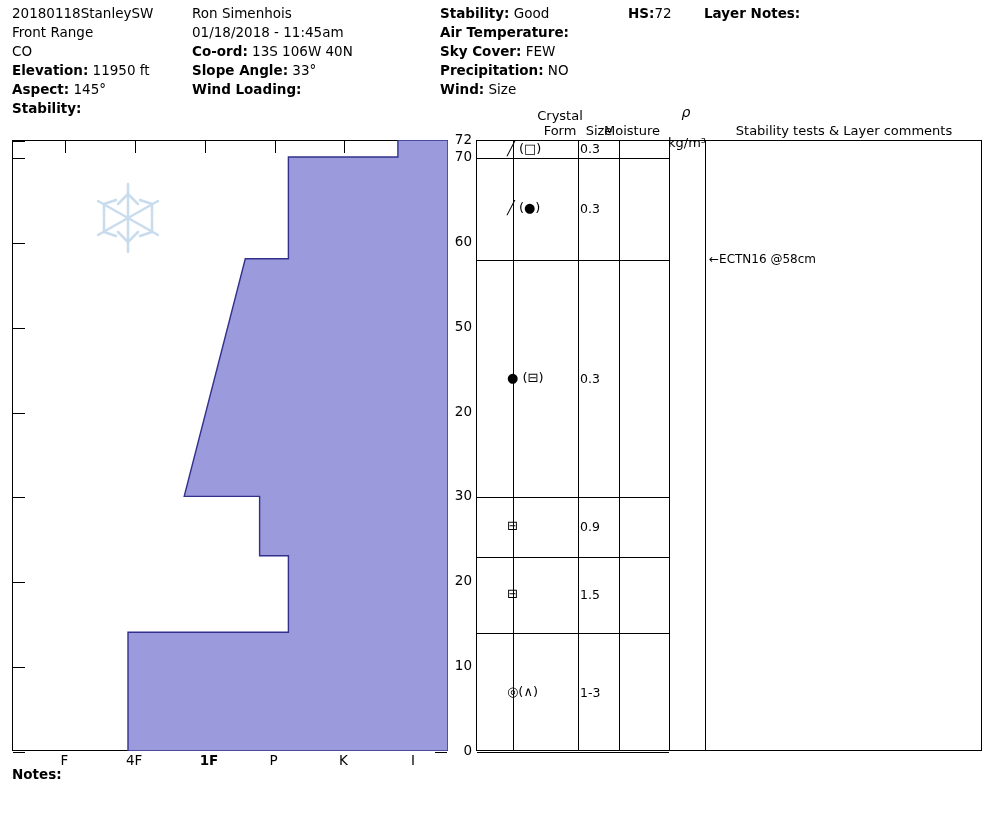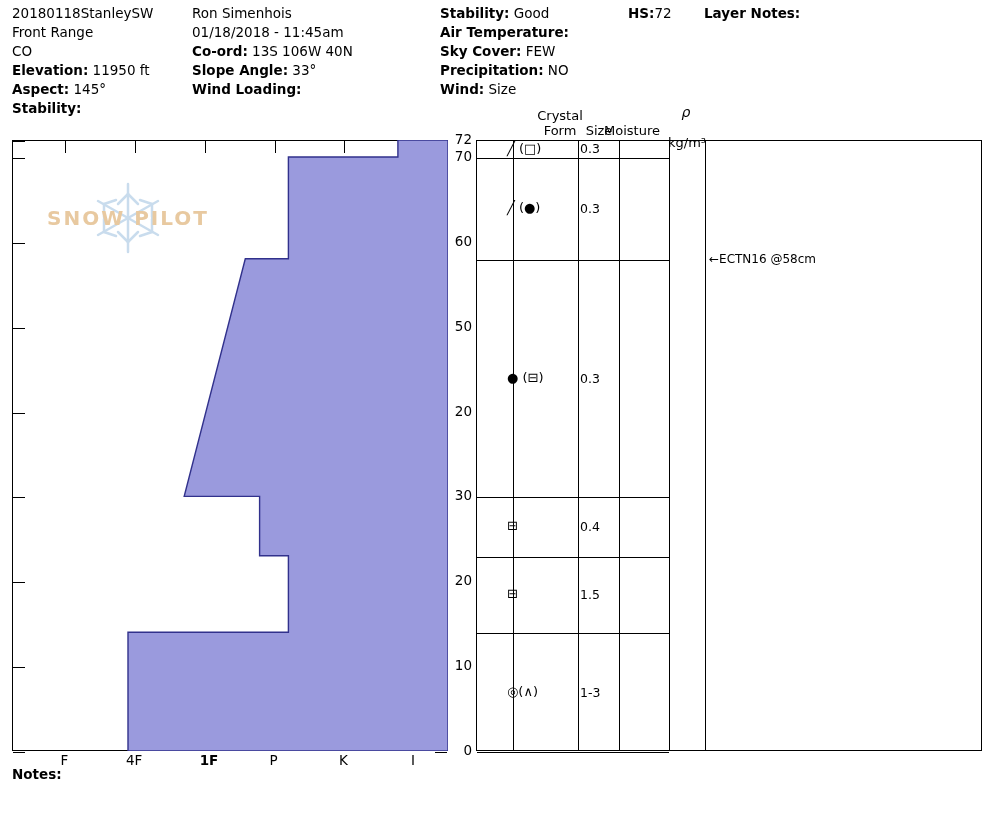--- a/index.html
+++ b/index.html
@@ -363,52 +363,52 @@
         <line x1="66" y1="26" x2="66" y2="39"></line>
           <line x1="66" y1="26" x2="78" y2="22"></line>
         <line x1="114" y1="54" x2="114" y2="41"></line>
           <line x1="114" y1="54" x2="102" y2="58"></line>
         <line x1="66" y1="54" x2="66" y2="41"></line>
           <line x1="66" y1="54" x2="78" y2="58"></line>
         <line x1="114" y1="26" x2="114" y2="39"></line>
           <line x1="114" y1="26" x2="102" y2="22"></line>
       </g>
     </svg>
-    <div class="wm-text">SNOW PILOT</div>
   </div>
 
   <div class="table-head" style="left:530px; top:108px; width:60px;">
     <div>Crystal</div>
     <div>Form</div>
   </div>
   <div class="table-head" style="left:578px; top:123px; width:42px;">Size</div>
   <div class="table-head" style="left:604px; top:123px; width:54px;">Moisture</div>
   <div class="rho-sym">ρ</div>
   <div class="table-head" style="left:668px; top:135px; width:38px;">kg/m³</div>
+  <div class="table-head" style="left:706px; top:123px; width:276px;">Stability tests &amp; Layer comments</div>
 
   <div class="cols" id="cols">
       <div class="vline" style="left: 36px;"></div>
       <div class="vline" style="left: 101px;"></div>
       <div class="vline" style="left: 142px;"></div>
       <div class="vline" style="left: 192px;"></div>
       <div class="vline" style="left: 228px;"></div>
       <div class="hline" style="top: 16.9722px;"></div>
       <div class="hline" style="top: 118.806px;"></div>
       <div class="hline" style="top: 356.417px;"></div>
       <div class="hline" style="top: 415.819px;"></div>
       <div class="hline" style="top: 492.194px;"></div>
       <div class="hline" style="top: 611px;"></div>
       <div class="layer-cell form-cell" style="top: -0.513889px;">╱ (□)</div>
       <div class="layer-cell size-cell" style="top: 0.486111px;">0.3</div>
       <div class="layer-cell form-cell" style="top: 58.8889px;">╱ (●)</div>
       <div class="layer-cell size-cell" style="top: 59.8889px;">0.3</div>
       <div class="layer-cell form-cell" style="top: 228.611px;">● (⊟)</div>
       <div class="layer-cell size-cell" style="top: 229.611px;">0.3</div>
       <div class="layer-cell form-cell" style="top: 377.118px;">⊟</div>
-      <div class="layer-cell size-cell" style="top: 378.118px;">0.4</div>
+      <div class="layer-cell size-cell" style="top: 378.118px;">0.9</div>
       <div class="layer-cell form-cell" style="top: 445.007px;">⊟</div>
       <div class="layer-cell size-cell" style="top: 446.007px;">1.5</div>
       <div class="layer-cell form-cell" style="top: 542.597px;">◎(∧)</div>
       <div class="layer-cell size-cell" style="top: 543.597px;">1-3</div>
       <div class="comment-arrow" style="left: 232px; top: 110.806px;"><span>←</span><span>ECTN16 @58cm</span></div>
       <div class="hline" style="top: 118.806px;"></div>
     </div>
 
   <div class="notes">Notes:</div>
 

